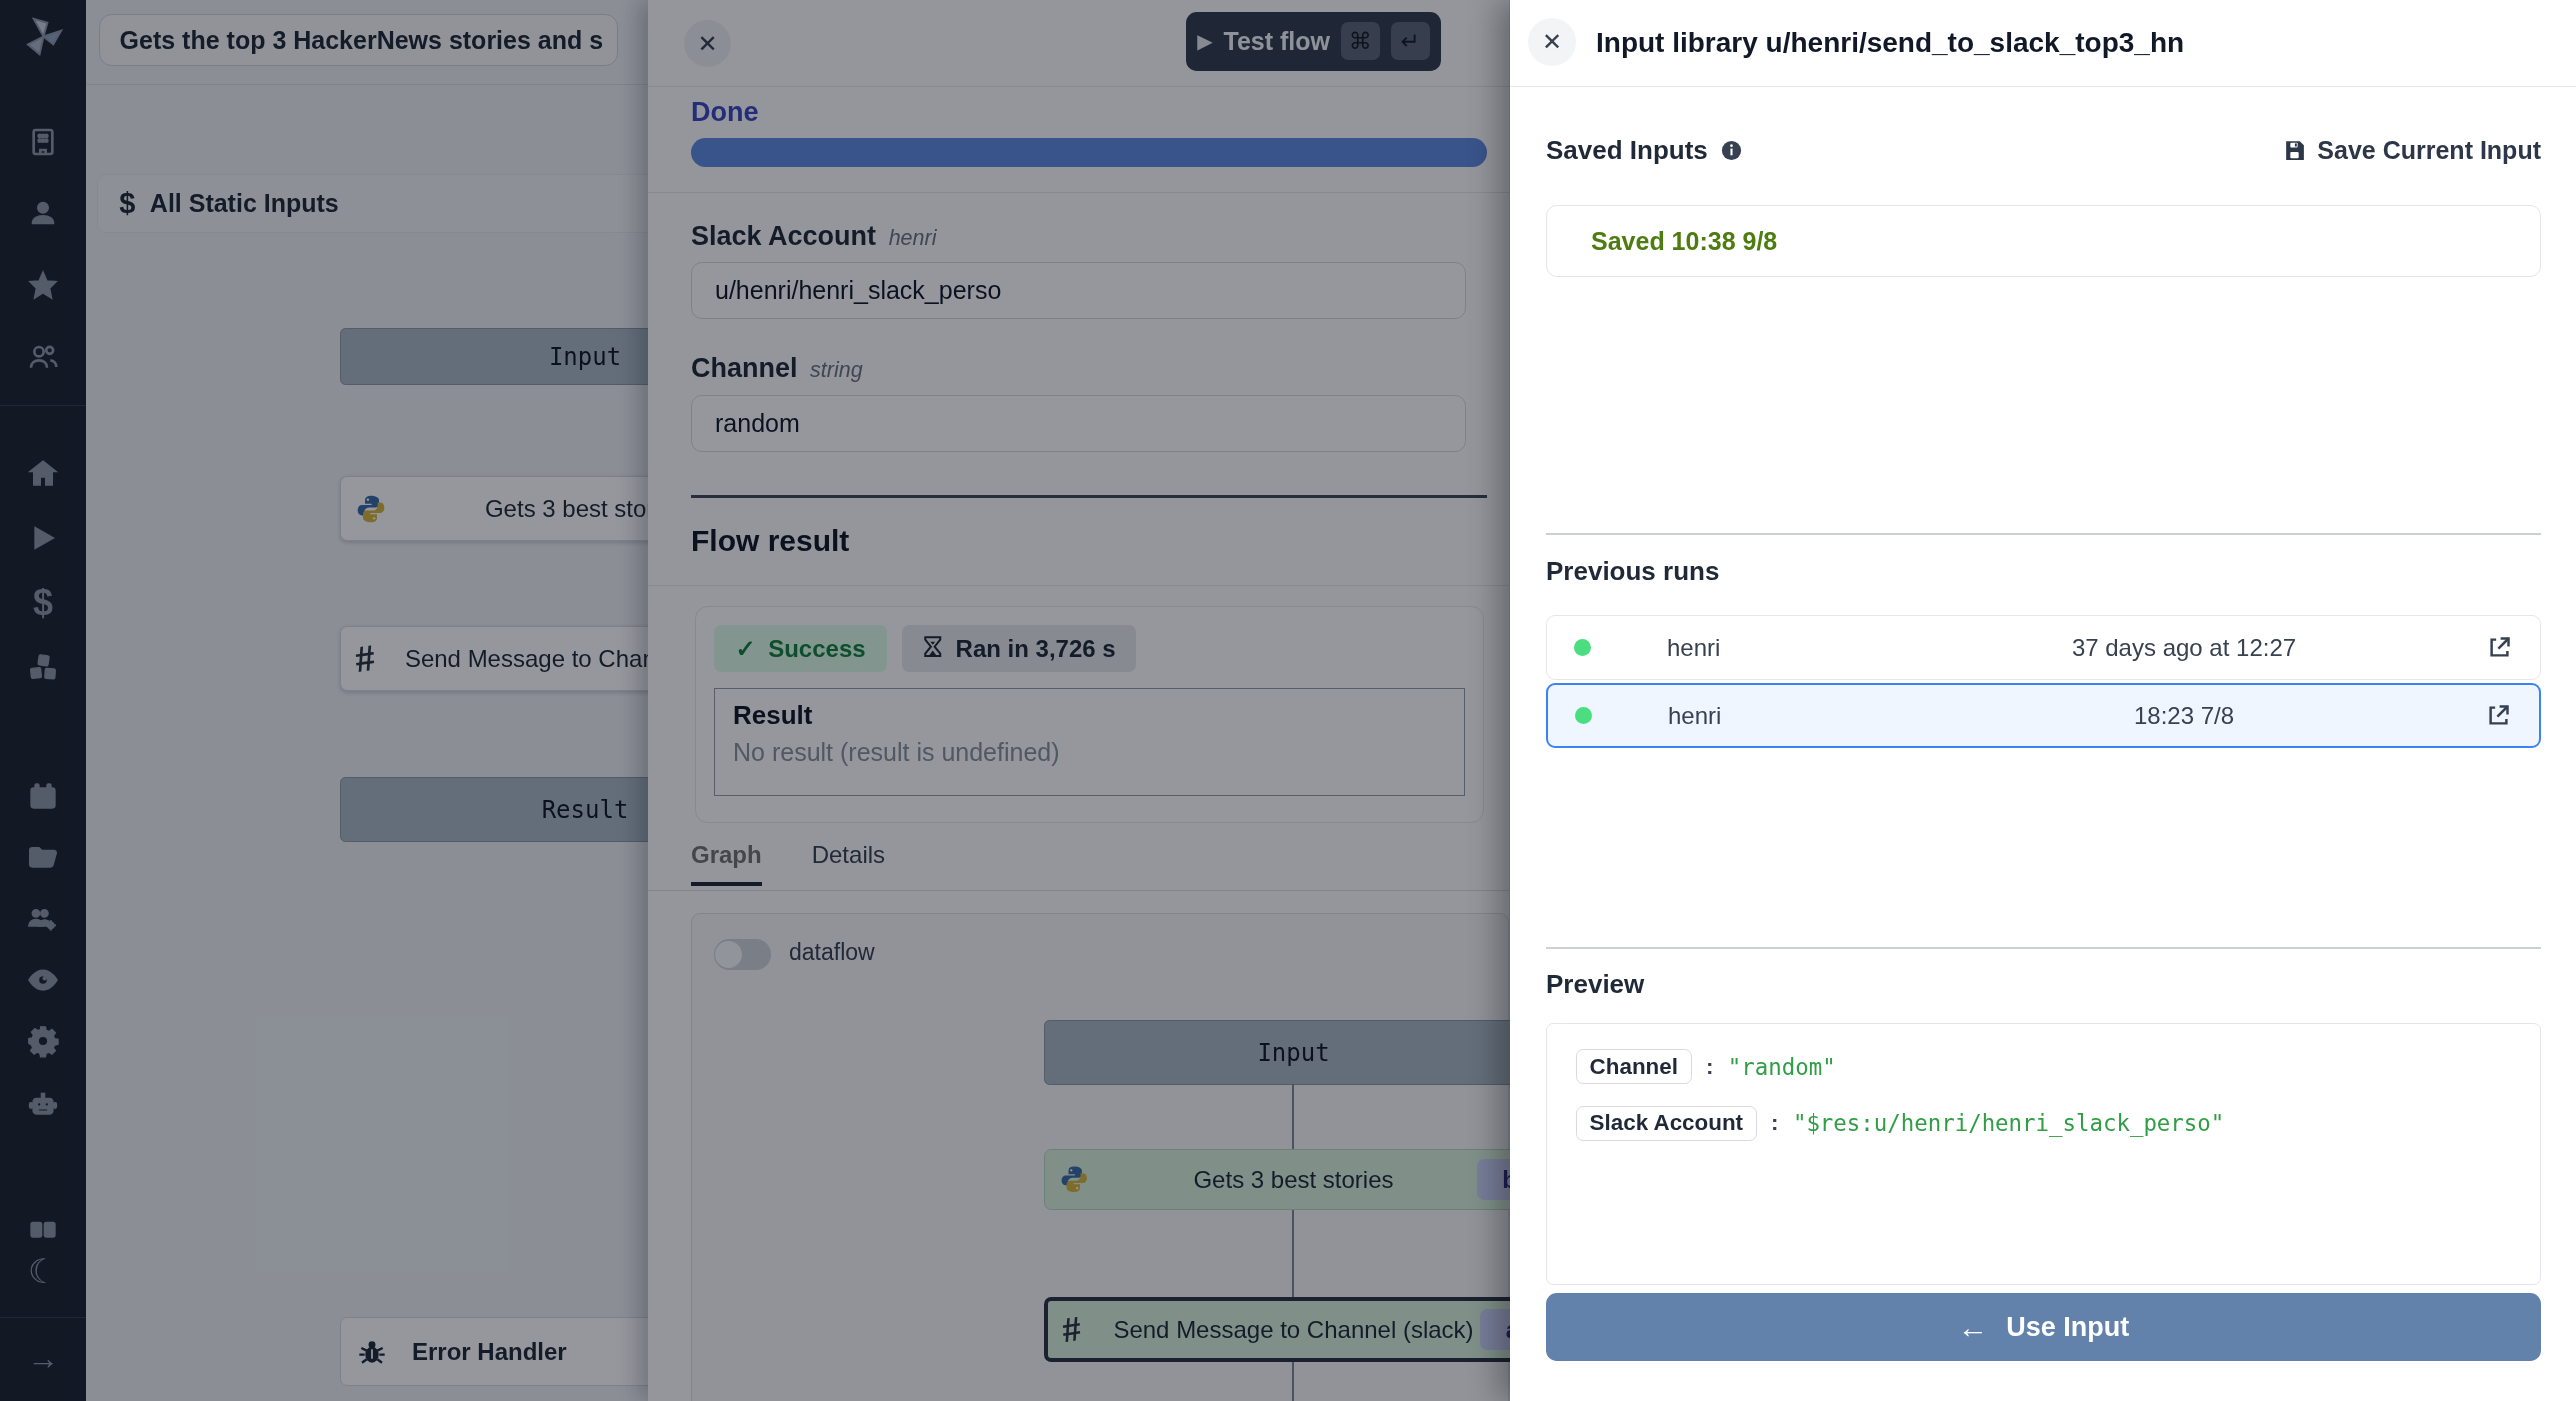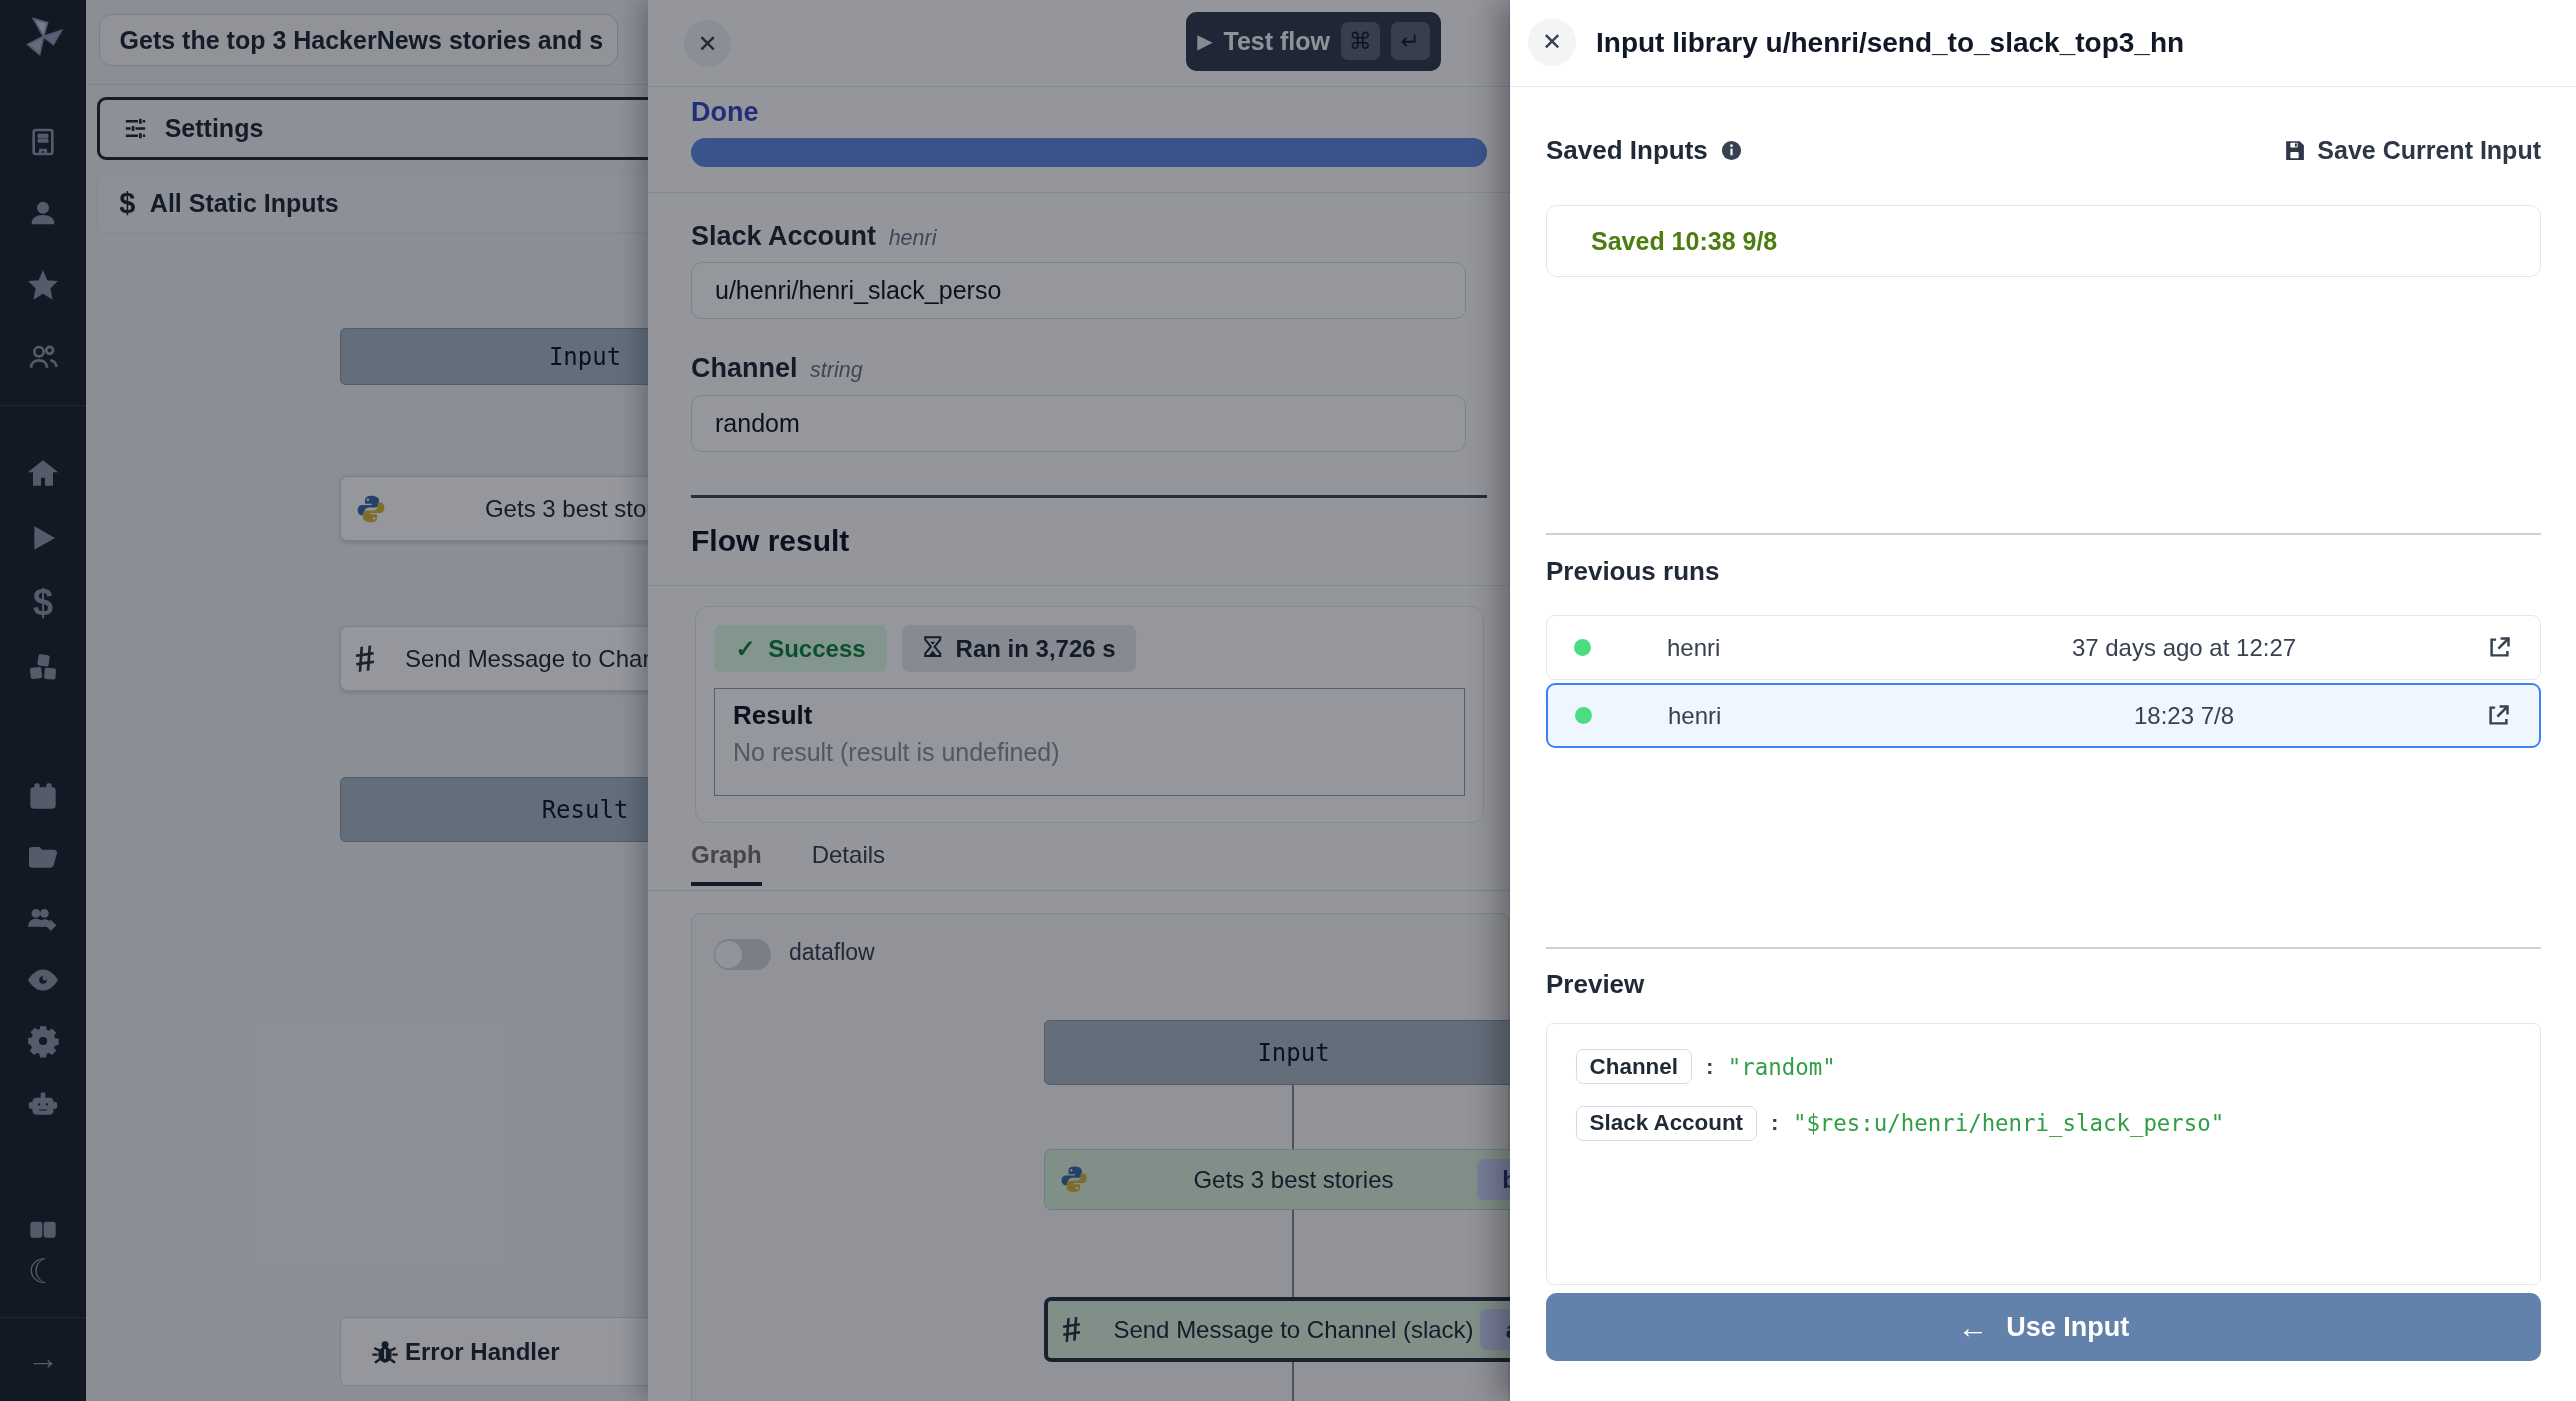--- a/index.html
+++ b/index.html
@@ -18,21 +18,21 @@
   #flow-name{position:absolute;left:12.6px;top:14.4px;width:477px;height:50px;border:1.8px solid #cdd2d9;border-radius:12.6px;background:#f6f7f8;font-size:25px;font-weight:bold;color:#1f2937;line-height:50px;padding:0 20px;white-space:nowrap;overflow:hidden;}
   .ed-div{position:absolute;left:0;top:84px;width:562px;border-top:1.8px solid #d9dce1;}
   #settings-btn{position:absolute;left:10.8px;top:97px;width:574px;height:63px;border:3.6px solid #242c3a;border-radius:9px;background:#f1f2f4;display:flex;align-items:center;gap:14.4px;padding:0 0 0 21.5px;box-sizing:border-box;font-size:25px;font-weight:bold;color:#1f2937;}
   #static-inputs-btn{position:absolute;left:10.8px;top:174px;width:574px;height:59px;border:1.8px solid #e2e5e9;border-radius:9px;background:#f1f2f4;display:flex;align-items:center;gap:14.4px;padding:0 0 0 21.5px;box-sizing:border-box;font-size:25px;font-weight:bold;color:#1f2937;}
   .node{position:absolute;left:254px;width:490px;box-sizing:border-box;display:flex;align-items:center;justify-content:center;overflow:hidden;}
   .node.slate{background:#a9b7c3;border:1.8px solid #8b99a6;border-radius:5.4px;font-family:"DejaVu Sans Mono",monospace;font-size:24px;color:#111827;}
   .node.module{background:#fdfdfe;border:1.8px solid #d4d8de;border-radius:7.2px;font-size:24px;color:#1f2937;box-shadow:0 1.8px 4.5px rgba(20,30,50,.18);}
   .node .mod-icon{position:absolute;left:14.4px;}
   .connector{position:absolute;left:582px;width:1.8px;background:#7f8893;}
   .plus-btn{position:absolute;left:563px;width:39px;height:39px;border-radius:50%;background:#eef0f2;border:1.8px solid #c3c8cf;color:#374151;font-size:23px;display:flex;align-items:center;justify-content:center;box-sizing:border-box;}
-  #error-node{position:absolute;left:254px;top:1317px;width:490px;height:69px;background:#fdfdfe;border:1.8px solid #d4d8de;border-radius:7.2px;display:flex;align-items:center;gap:4px;padding-left:28px;box-sizing:border-box;font-size:24px;font-weight:bold;color:#1f2937;}
+  #error-node{position:absolute;left:254px;top:1317px;width:490px;height:69px;background:#fdfdfe;border:1.8px solid #d4d8de;border-radius:7.2px;display:flex;align-items:center;gap:24px;padding-left:15px;box-sizing:border-box;font-size:24px;font-weight:bold;color:#1f2937;}
 
   
   #test-drawer{position:absolute;left:648px;top:0;width:861px;height:1401px;background:#fcfcfd;z-index:2;box-shadow:-9px 0 21.5px rgba(10,15,30,.25);}
   #test-close{position:absolute;left:36px;top:20px;width:47px;height:47px;border-radius:50%;background:#eceef1;color:#374151;font-size:24px;display:flex;align-items:center;justify-content:center;}
   #test-flow-btn{position:absolute;left:538px;top:11.7px;width:255px;height:59px;background:#333d4e;border-radius:10.8px;display:flex;align-items:center;justify-content:center;gap:10.8px;color:#f3f4f6;}
   #test-flow-btn .play{font-size:20px;color:#e5e7eb;}
   #test-flow-btn .lbl{font-size:25px;font-weight:bold;}
   .kbd{width:39px;height:38px;border-radius:7.2px;background:#5c6575;color:#161c27;font-size:23px;display:flex;align-items:center;justify-content:center;}
   .td-div{position:absolute;left:0;width:861px;border-top:1.8px solid #e3e5e9;}
   #done-label{position:absolute;left:43px;top:97px;font-size:27px;font-weight:bold;color:#3a49c0;}
@@ -212,30 +212,20 @@
     </div>
     <div class="side-icon glyph" style="top:1254px;font-size:34px">☾</div>
     <div class="side-div" style="top:1317px"></div>
     <div class="side-icon glyph" style="top:1342px;font-size:32px">→</div>
   </nav>
 
   <section id="flow-editor">
     <div id="flow-name">Gets the top 3 HackerNews stories and s</div>
     <div class="ed-div"></div>
 
-    <div id="settings-btn">
-      <span>
-        <svg width="29" height="29" viewBox="0 0 24 24" fill="none" stroke="#1f2937" stroke-width="2.2">
-            <path d="M4 6h10M18 6h2M16 4v4"></path>
-            <path d="M4 12h4M12 12h8M10 10v4"></path>
-            <path d="M4 18h10M18 18h2M16 16v4"></path>
-          </svg>
-      </span>
-      <span>Settings</span>
-    </div>
 
     <div id="static-inputs-btn">
       <span style="font-size:29px;font-weight:bold;color:#1f2937">$</span>
       <span>All Static Inputs</span>
     </div>
 
     <div class="node slate" style="top:328px;height:57px">
       <span>Input</span>
     </div>
     <div class="connector" style="top:386px;height:91px"></div>

